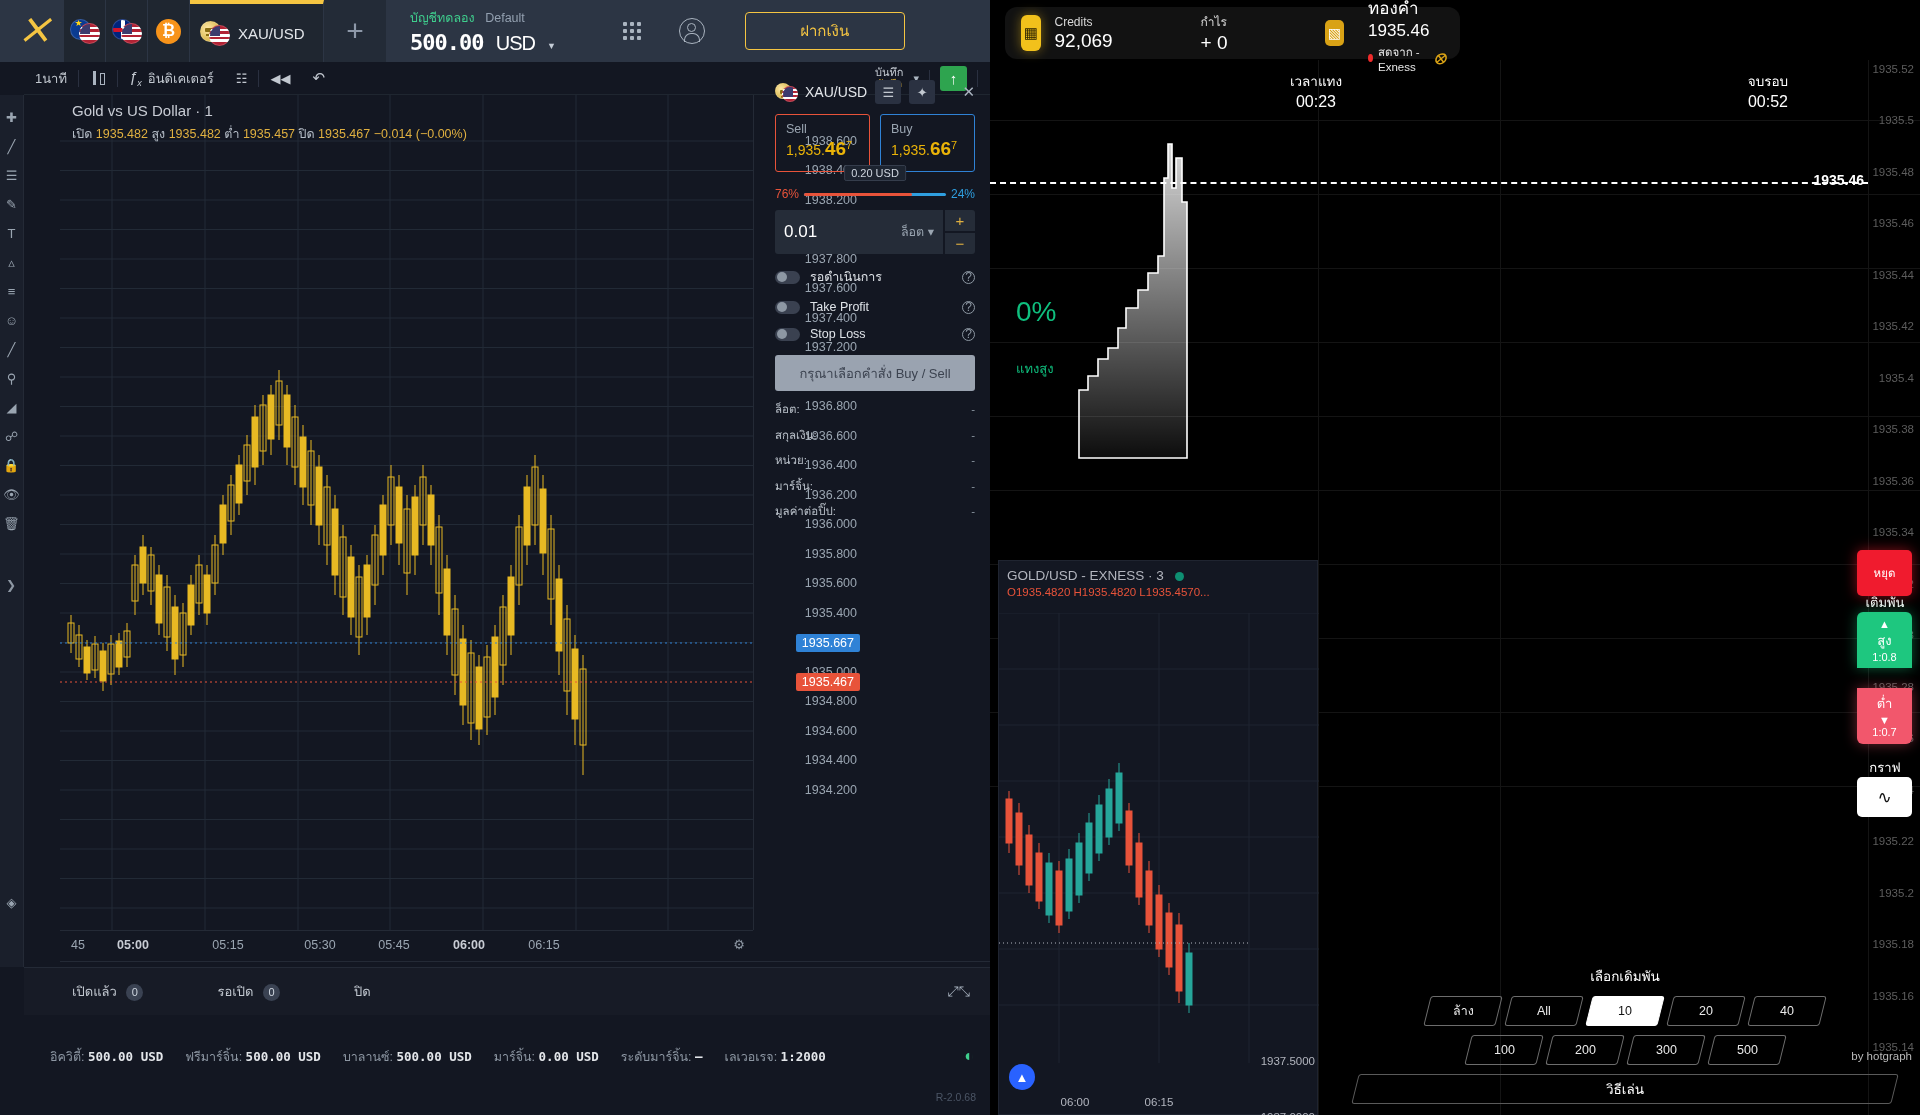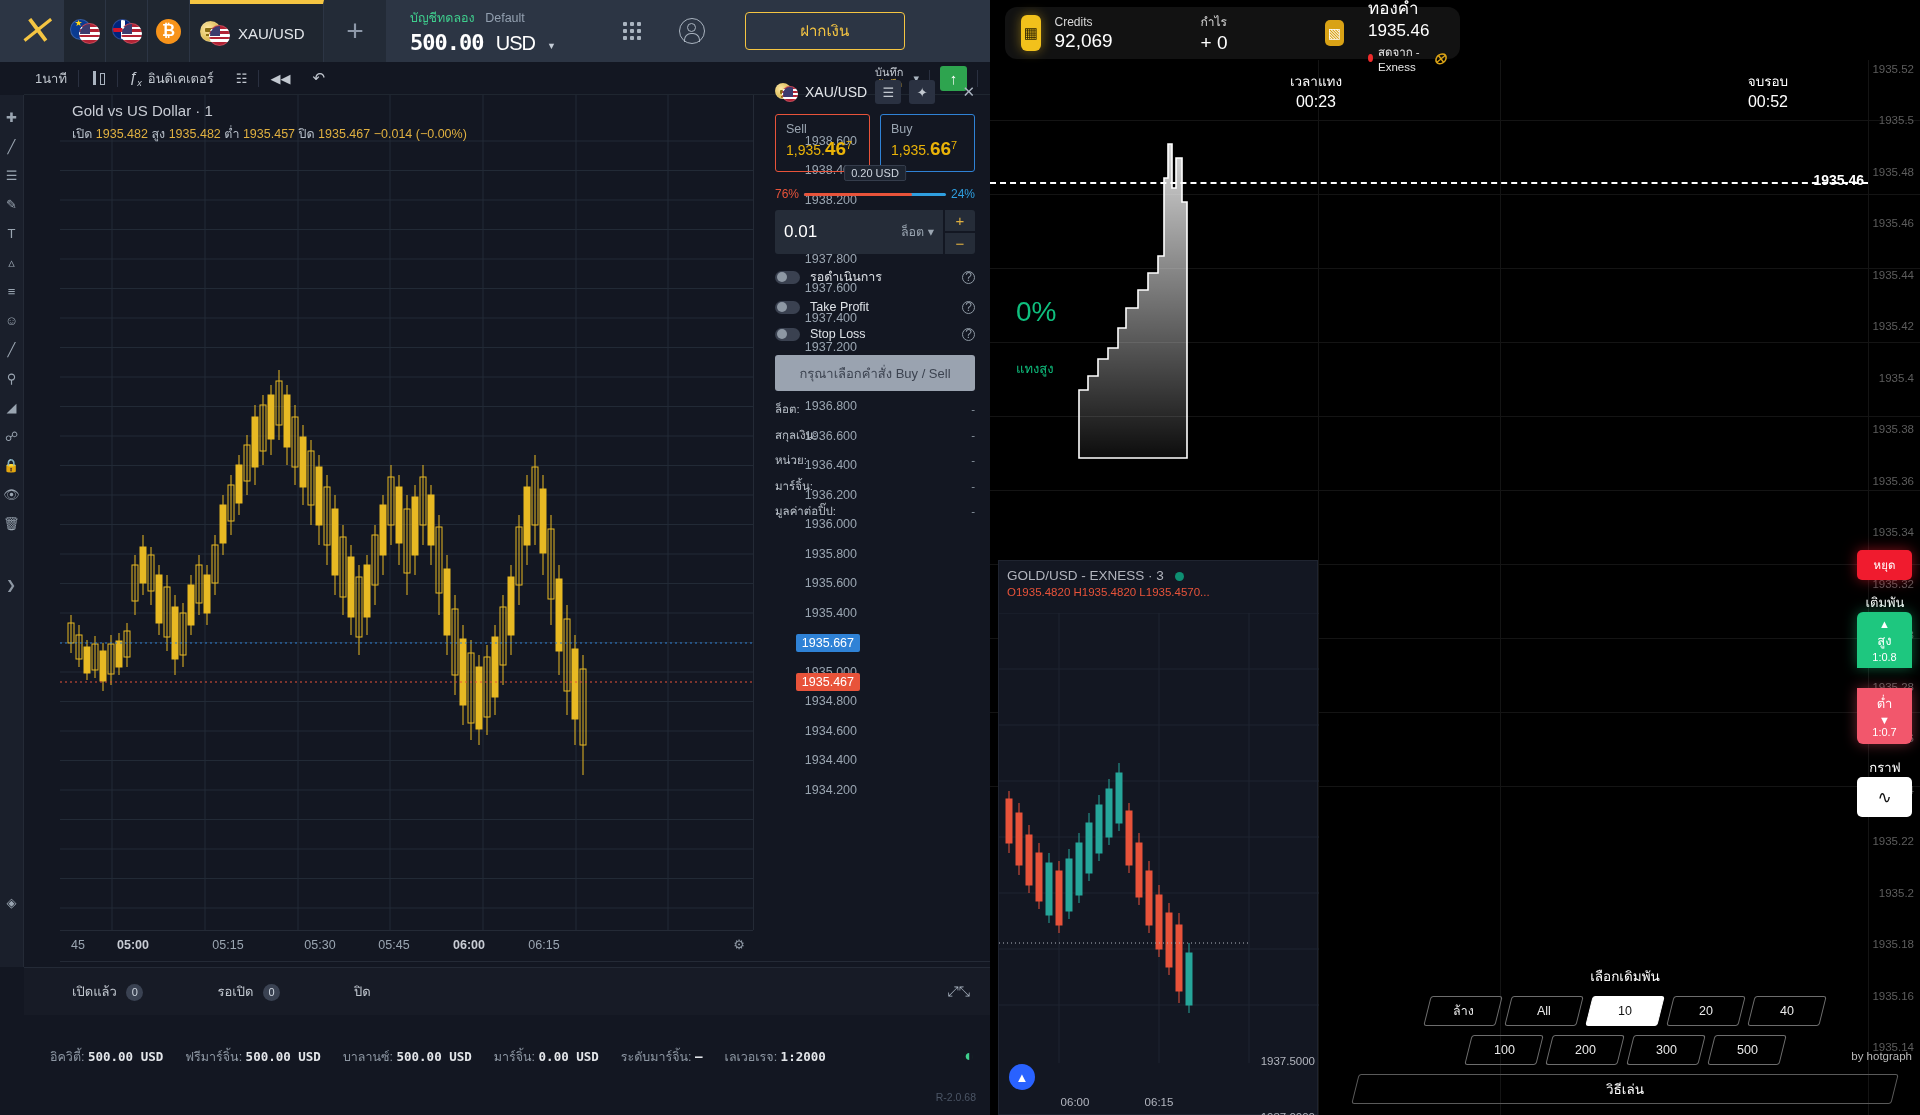--- a/index.html
+++ b/index.html
@@ -246,21 +246,21 @@
      transform:translateY(-50%); }
   .hg-col-label { position:absolute; text-align:center; color:#fff; line-height:20px; }
   .hg-col-label .t1 { font-size:13.5px; }
   .hg-col-label .t2 { font-size:16px; }
   .hg-pct { position:absolute; color:#0fbf7e; }
   .hg-pct .big { font-size:28px; }
   .hg-pct .sm { font-size:13px; margin-top:30px; display:block;}
 
   
   .rail { position:absolute; right:8px; }
-  .rail-btn-red { width:55px; height:30px; background:#f01b2e; border-radius:5px; color:#fff;
+  .rail-btn-red { width:55px; height:46px; background:#f01b2e; border-radius:5px; color:#fff;
      font-size:11.5px; display:flex; align-items:center; justify-content:center;
      box-shadow:0 0 14px rgba(240,27,46,.55);}
   .rail-cap { color:#fff; font-size:13px; text-align:center; width:74px; }
   .rail-hi { width:55px; background:#1ec77f; border-radius:6px 6px 0 0; color:#fff;
      text-align:center; padding:6px 0 5px; box-shadow:0 0 14px rgba(30,199,127,.45);}
   .rail-lo { width:55px; background:#f2576c; border-radius:0 0 6px 6px; color:#fff;
      text-align:center; padding:5px 0 6px; box-shadow:0 0 14px rgba(242,87,108,.45);}
   .rail-hi .n, .rail-lo .n { font-size:11px; }
   .rail-hi .w, .rail-lo .w { font-size:13px; }
   .rail-graph { width:55px; height:40px; background:#fff; border-radius:5px; color:#111;

